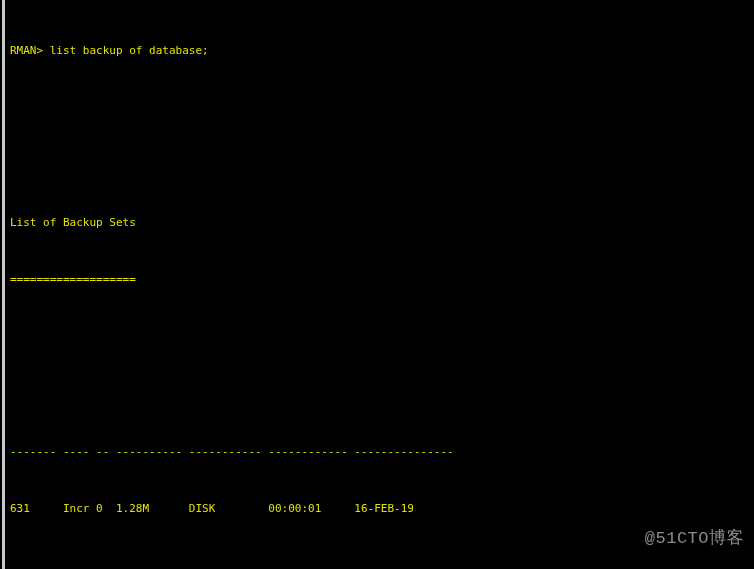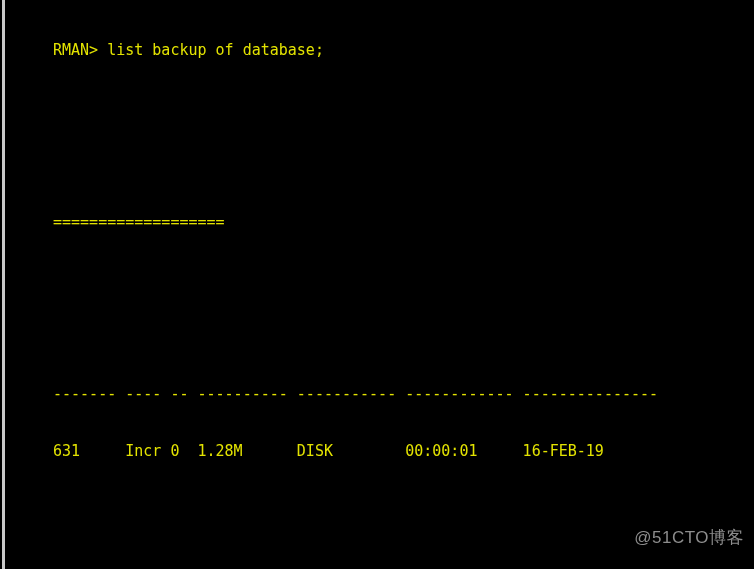--- a/index.html
+++ b/index.html
@@ -49,47 +49,47 @@
     white-space: pre;
     font-size: 15px;
     line-height: 19.1px;
     color: #e3e300;
     letter-spacing: 0px;
     -webkit-font-smoothing: none;
   }
   .line {
     white-space: pre;
     height: 19.1px;
-    font-size: 15px;
+    font-size: 11px;
     color: #e3e300;
-    margin-left: 43px;
   }
   .line.blank { color: transparent; }
 
   
   #watermark {
     position: absolute;
     right: 10px;
     bottom: 20px;
-    font-family: Liberation Sans, sans-serif;
+    font-family: Liberation Mono, monospace;
     font-size: 17px;
     color: #8d8d8d;
     letter-spacing: 0.5px;
     white-space: pre;
   }
 </style>
 </head>
 <body>
 
 <div id="terminal">
 
   <div id="console">
     <div class="line">RMAN&gt; list backup of database;</div>
     <div class="line blank"></div>
     <div class="line blank"></div>
+    <div class="line">List of Backup Sets</div>
     <div class="line">===================</div>
     <div class="line blank"></div>
     <div class="line blank"></div>
     <div class="line">------- ---- -- ---------- ----------- ------------ ---------------</div>
     <div class="line">631     Incr 0  1.28M      DISK        00:00:01     16-FEB-19</div>
     
     
     
     
     

